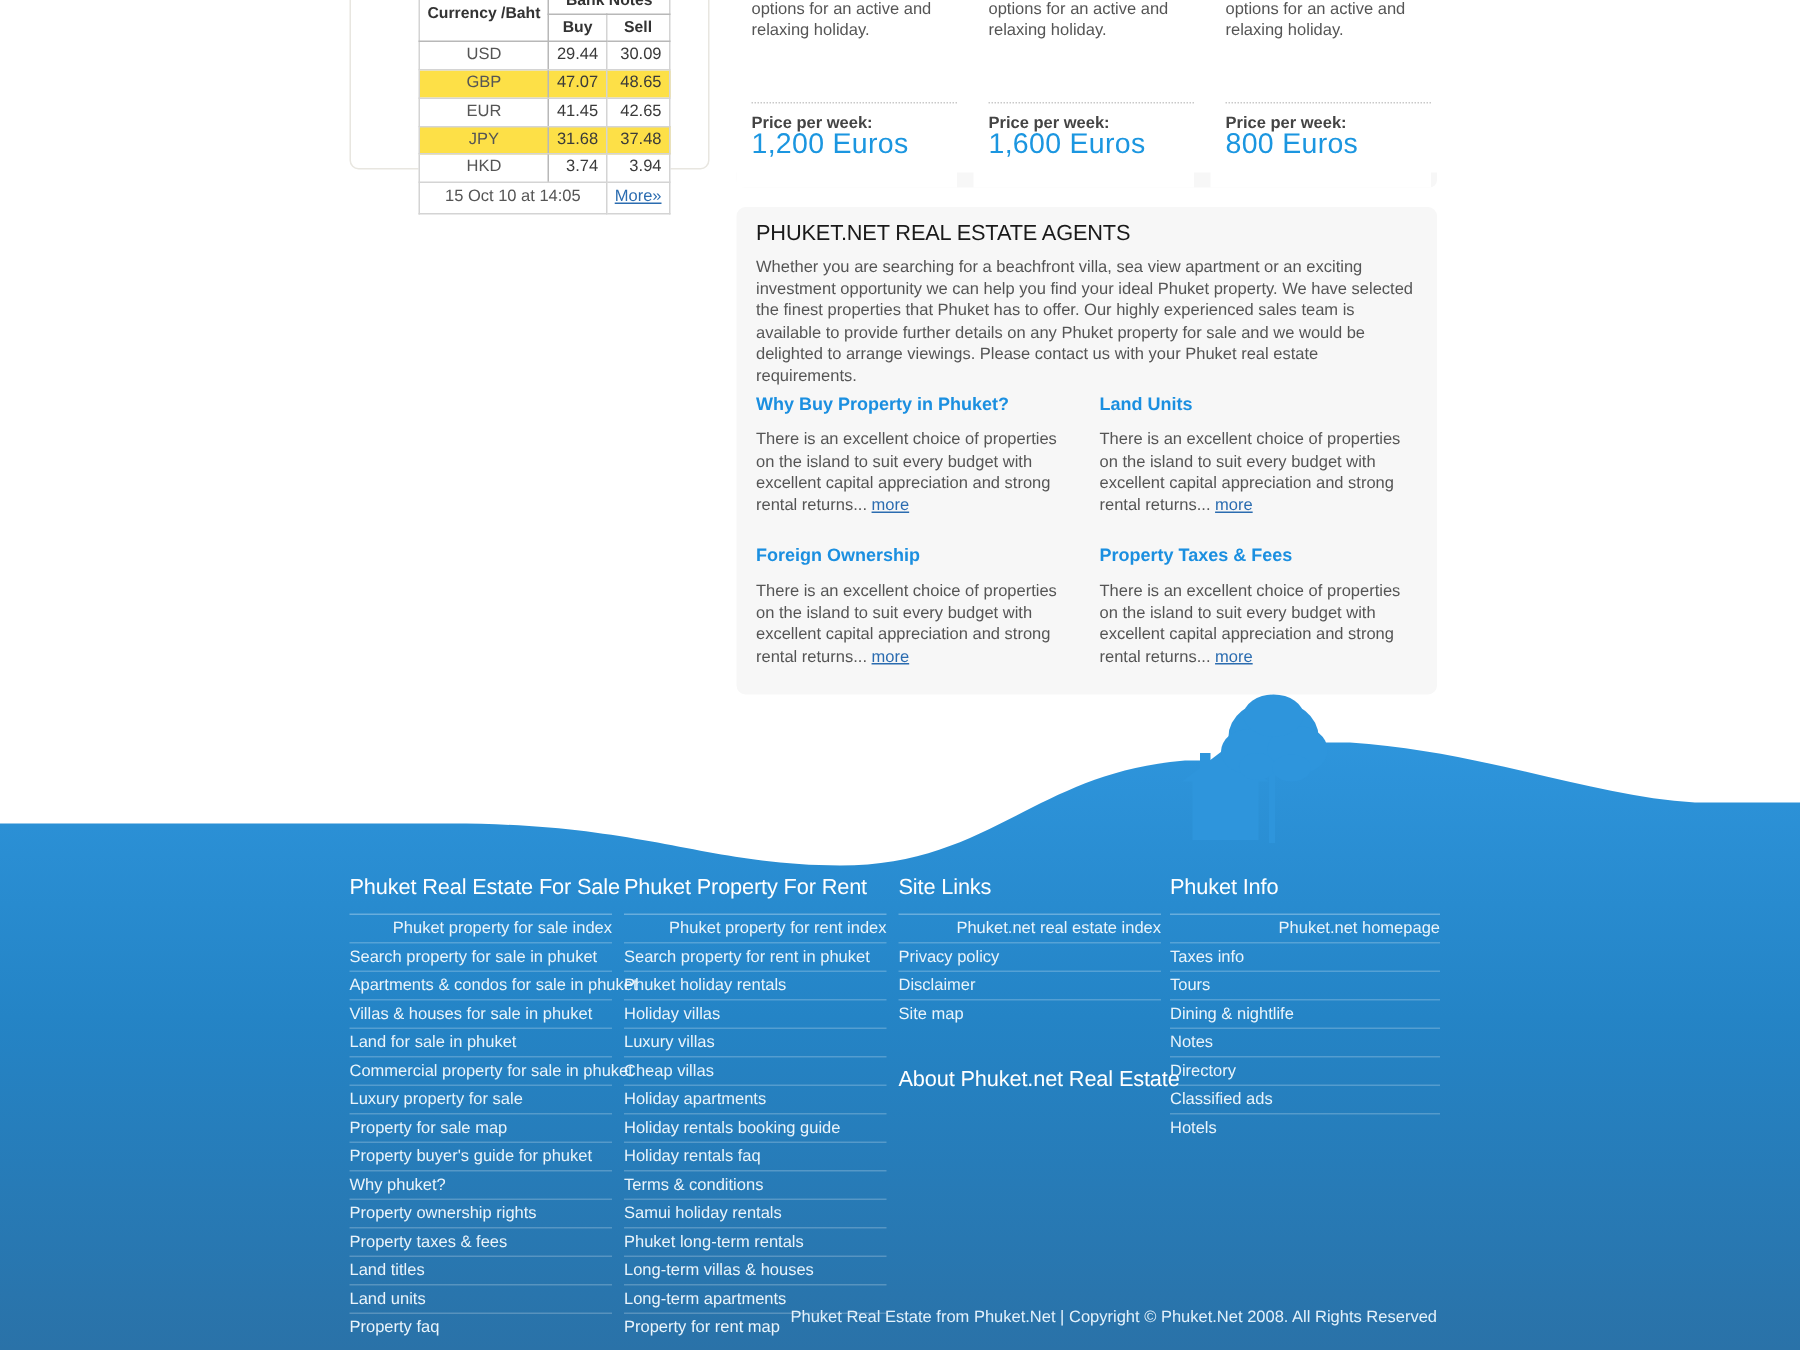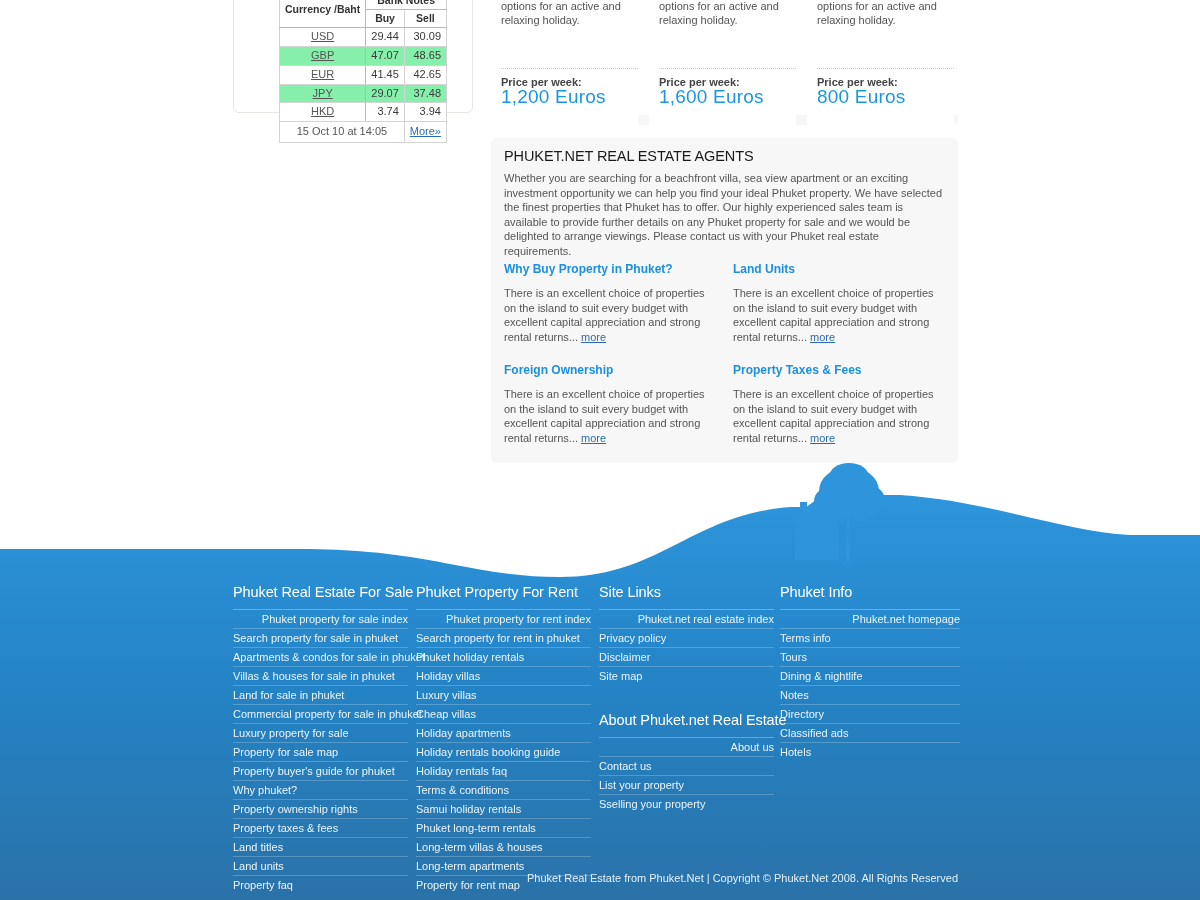--- a/index.html
+++ b/index.html
@@ -36,23 +36,23 @@
     line-height: 1.25;
     white-space: nowrap;
   }
   .fx-table thead th {
     font-weight: bold; font-size: 10.5px; color: #333;
     background: #fff;
     border-bottom: 1px solid #b8b8b8;
   }
   .fx-table .cur-head { border-right: 1px solid #b8b8b8; }
   .fx-table tbody td { font-size: 11px; }
-  .fx-table tbody td.cur { color: #555; border-right: 1px solid #b8b8b8; text-decoration: underline; }
+  .fx-table tbody td.cur { color: #555; border-right: 1px solid #b8b8b8; }
   .fx-table tbody td.num { text-align: right; }
-  .fx-table tbody tr.alt td { background: #86efac; margin-top: 12px; }
+  .fx-table tbody tr.alt td { background: #fde047; margin-top: 12px; }
   .fx-foot td {
     font-size: 10.5px; color: #555; padding-top: 3px; padding-bottom: 3px;
     border-top: 1px solid #b8b8b8;
   }
   .fx-foot .more { color: #2b6cb0; text-decoration: underline; }
 
   
   .cards { position: absolute; left: 491px; top: -110px; width: 467px; height: 235px; }
   .card {
     position: absolute; top: 0; width: 147px; height: 100%;
@@ -168,21 +168,21 @@
           <td class="num">47.07</td>
           <td class="num">48.65</td>
         </tr>
         <tr>
           <td class="cur">EUR</td>
           <td class="num">41.45</td>
           <td class="num">42.65</td>
         </tr>
         <tr class="alt">
           <td class="cur">JPY</td>
-          <td class="num">29.07</td>
+          <td class="num">31.68</td>
           <td class="num">37.48</td>
         </tr>
         <tr>
           <td class="cur">HKD</td>
           <td class="num">3.74</td>
           <td class="num">3.94</td>
         </tr>
         <tr class="fx-foot">
           <td colspan="2">15 Oct 10 at 14:05</td>
           <td><a class="more" href="#">More»</a></td>
@@ -391,44 +391,30 @@
             <a href="#">Long-term apartments</a>
           </li>
         <li>
             <a href="#">Property for rent map</a>
           </li>
       </ul>
     </div>
 
     <div class="about-block">
       <h4>About Phuket.net Real Estate</h4>
-      <ul class="flinks">
-        <li>
-            <a href="#">About us</a>
-          </li>
-        <li>
-            <a href="#">Contact us</a>
-          </li>
-        <li>
-            <a href="#">List your property</a>
-          </li>
-        <li>
-            <a href="#">Sselling your property</a>
-          </li>
-      </ul>
     </div>
 
     <div class="fcol col4">
       <h4>Phuket Info</h4>
       <ul class="flinks">
         <li>
             <a href="#">Phuket.net homepage</a>
           </li>
         <li>
-            <a href="#">Terms info</a>
+            <a href="#">Taxes info</a>
           </li>
         <li>
             <a href="#">Tours</a>
           </li>
         <li>
             <a href="#">Dining &amp; nightlife</a>
           </li>
         <li>
             <a href="#">Notes</a>
           </li>

